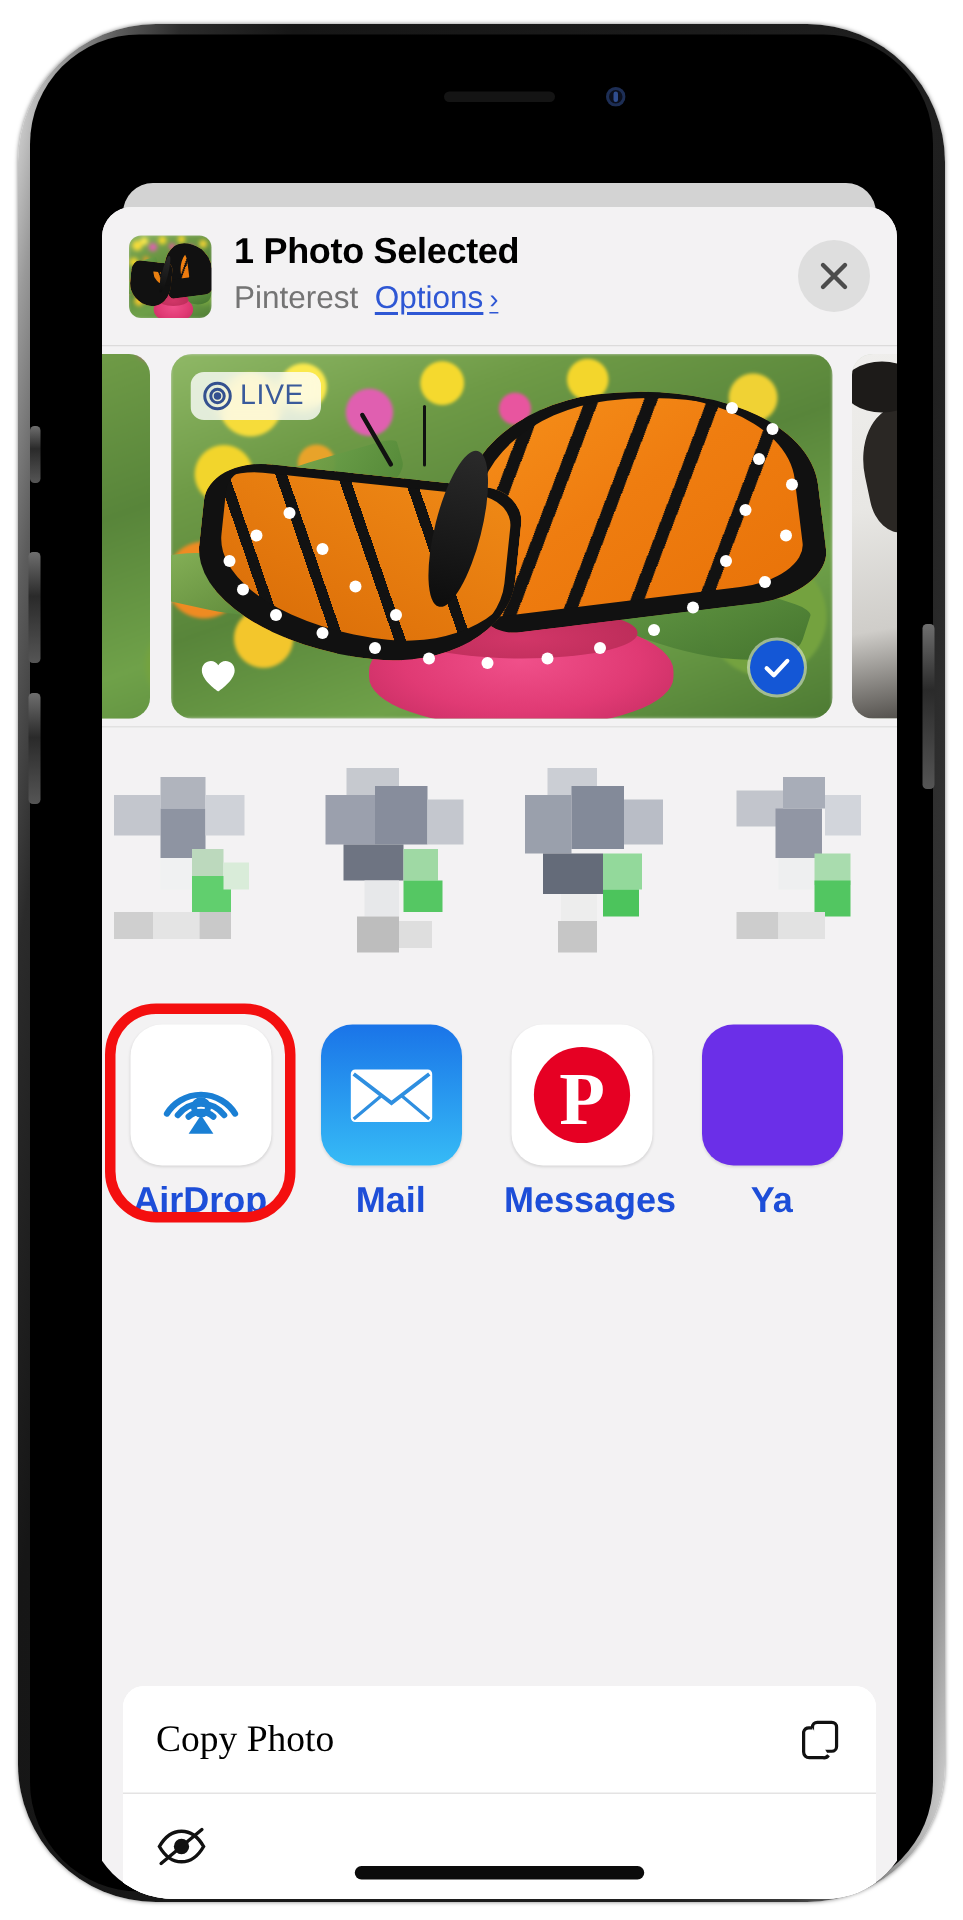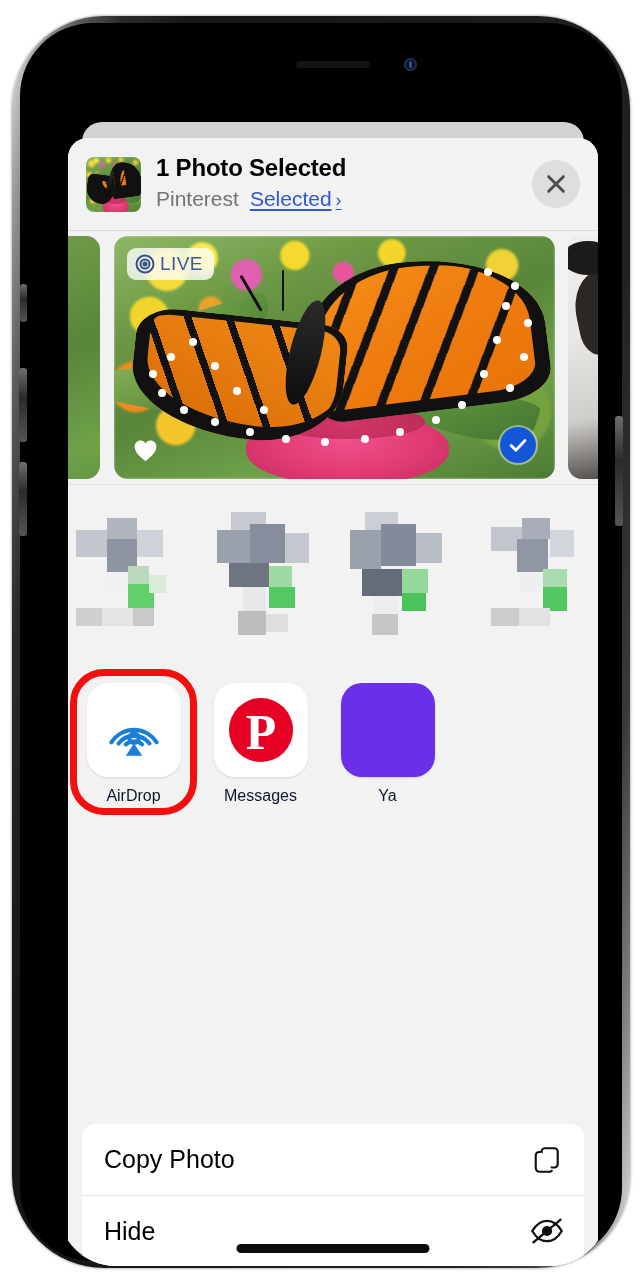--- a/index.html
+++ b/index.html
@@ -256,21 +256,21 @@
   
   .apps-row{
     position:relative; height:165px; background:#f3f2f3;
     display:flex; align-items:flex-start; padding:24px 0 0 14px; gap:24px; overflow:hidden;
   }
   .app{ position:relative; width:103px; flex:0 0 auto; text-align:center; }
   .app-tile{
     width:94px; height:94px; margin:0 auto; border-radius:21px; overflow:hidden;
     position:relative; box-shadow:0 1px 2px rgba(0,0,0,.12);
   }
-  .app-label{ margin-top:10px; font-size:16px; color:#0f172a; white-space:nowrap; }
+  .app-label{ margin-top:10px; font-size:24px; color:#1d4ed8; white-space:nowrap;font-weight:bold; }
   .hl-ring{
     position:absolute; left:-12px; top:-14px; width:127px; height:146px;
     border:7px solid #f40f0f; border-radius:34px; pointer-events:none;
   }
 
   .ic-airdrop{ background:#fff; display:flex; align-items:center; justify-content:center; }
   .ic-messages{ background:linear-gradient(180deg,#5bd75b 0%,#2cc22c 100%);
                 display:flex; align-items:center; justify-content:center; }
   .ic-mail{ background:linear-gradient(180deg,#1a74e8 0%,#36bbf6 100%);
             display:flex; align-items:center; justify-content:center; }
@@ -280,21 +280,21 @@
   
   .actions{
     position:absolute; left:14px; right:14px; bottom:0;
     background:#fff; border-radius:14px 14px 0 0; overflow:hidden;
   }
   .action{
     position:relative; height:71px; display:flex; align-items:center;
     padding:0 20px 0 22px; background:#fff;
   }
   .action + .action{ border-top:1px solid #e4e3e3; }
-  .action-label{ font-size:25px; color:#000; flex:1; }
+  .action-label{ font-size:25px; color:#000; flex:1;font-family:Liberation Serif, serif; }
   .action-icon{ width:34px; height:34px; display:flex; align-items:center; justify-content:center; }
 
   .home-bar{
     position:absolute; left:50%; transform:translateX(-50%); bottom:13px;
     width:193px; height:9px; border-radius:5px; background:#0b0b0b; z-index:60;
   }
 </style>
 </head>
 <body>
 
@@ -324,21 +324,21 @@
               <div class="zinnia"></div>
               <div class="wing wing-r"></div>
               <div class="wing wing-l"></div>
               <div class="body"></div>
             </div>
           </div>
           <div class="head-title">1 Photo Selected</div>
           <div class="head-sub">
             <span class="head-album">Pinterest</span>
             <span class="head-options">
-              <span>Selected</span>
+              <span>Options</span>
               <span class="chev">›</span>
             </span>
           </div>
           <div class="head-close">
             <svg viewBox="0 0 24 24">
               <path d="M4 4 L20 20 M20 4 L4 20" stroke="#4c4c4c" stroke-width="3.2" stroke-linecap="round" fill="none"></path>
             </svg>
           </div>
         </div>
 
@@ -490,20 +490,30 @@
                 </g>
                 <circle cx="32" cy="40" r="4.5" fill="none" stroke="#1a7fd4" stroke-width="4"></circle>
                 <path d="M32 45 L24 57 L40 57 Z" fill="#1a7fd4"></path>
               </svg>
             </div>
             <div class="app-label">AirDrop</div>
             <div class="hl-ring" style="border-color: rgb(244, 15, 15);"></div>
           </div>
 
 
+          <div class="app">
+            <div class="app-tile ic-mail">
+              <svg viewBox="0 0 64 48" width="62" height="47">
+                <rect x="4" y="6" width="56" height="36" rx="3" fill="#fff"></rect>
+                <path d="M6 9 L32 29 L58 9" fill="none" stroke="#2f8fe0" stroke-width="2.6"></path>
+                <path d="M6 40 L25 24 M58 40 L39 24" fill="none" stroke="#2f8fe0" stroke-width="2.2"></path>
+              </svg>
+            </div>
+            <div class="app-label">Mail</div>
+          </div>
 
           <div class="app">
             <div class="app-tile ic-pinterest">
               <svg viewBox="0 0 64 64" width="76" height="76">
                 <circle cx="32" cy="32" r="27" fill="#e60023"></circle>
                 <text x="32" y="48" text-anchor="middle" font-family="Liberation Serif, serif" font-size="42" font-weight="bold" fill="#fff">P</text>
               </svg>
             </div>
             <div class="app-label">Messages</div>
           </div>
@@ -520,21 +530,20 @@
           <div class="action">
             <span class="action-label">Copy Photo</span>
             <span class="action-icon">
               <svg viewBox="0 0 28 28" width="30" height="30">
                 <rect x="9" y="3" width="15" height="18" rx="3" fill="none" stroke="#111" stroke-width="2"></rect>
                 <path d="M19 23.5 A3.5 3.5 0 0 1 15.5 25 H7 A3.5 3.5 0 0 1 3.5 21.5 V9 A3.5 3.5 0 0 1 7 6.5 H9" fill="#fff" stroke="#111" stroke-width="2" stroke-linejoin="round"></path>
               </svg>
             </span>
           </div>
           <div class="action">
-            <span class="action-label">Hide</span>
             <span class="action-icon">
               <svg viewBox="0 0 30 24" width="34" height="28">
                 <path d="M2 12 C6 5 11 3 15 3 C19 3 24 5 28 12 C24 19 19 21 15 21 C11 21 6 19 2 12 Z" fill="none" stroke="#111" stroke-width="2"></path>
                 <circle cx="15" cy="12" r="4.5" fill="#111"></circle>
                 <path d="M3 22 L27 2" stroke="#111" stroke-width="2" stroke-linecap="round"></path>
               </svg>
             </span>
           </div>
         </div>
 

